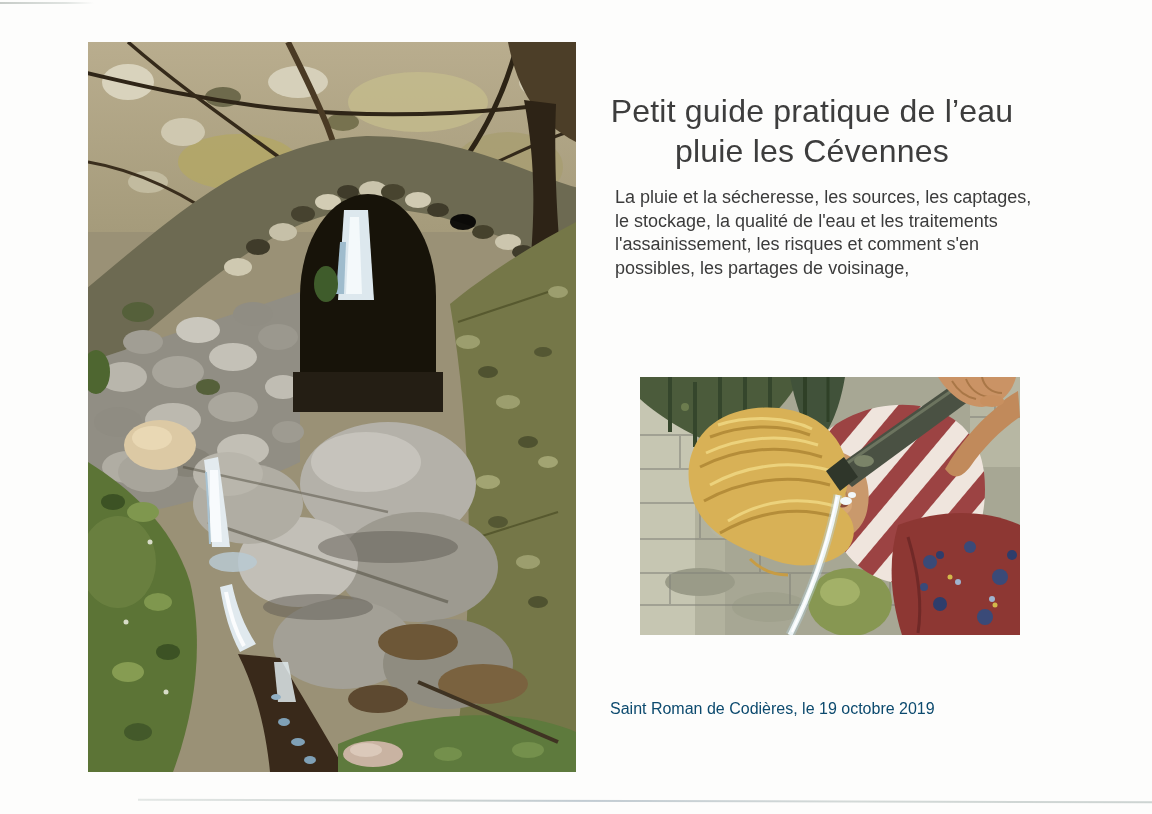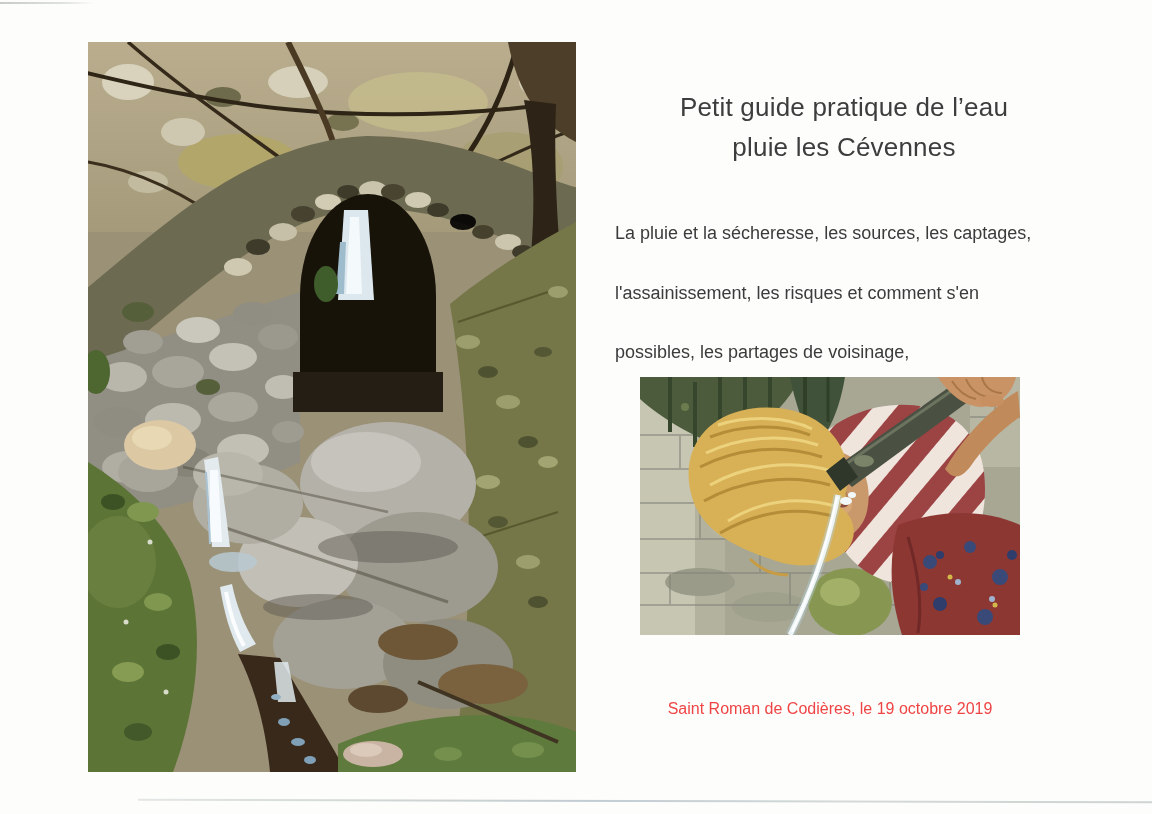--- a/index.html
+++ b/index.html
@@ -17,37 +17,36 @@
   }
   figure{margin:0;padding:0;}
   .photo-left{
     position:absolute;left:88px;top:42px;width:488px;height:730px;
   }
   .photo-right{
     position:absolute;left:640px;top:377px;width:380px;height:258px;
   }
   .photo-left svg,.photo-right svg{display:block;width:100%;height:100%;}
   .title{
-    position:absolute;left:604px;top:70px;width:480px;
+    position:absolute;left:572px;top:70px;width:480px;
     text-align:center;
-    font-size:26px;line-height:40px;font-weight:400;
+    font-size:32px;line-height:40px;font-weight:400;
     color:#3d3d3d;
     letter-spacing:0.2px;
   }
   .title span{display:block;}
   .intro{
     position:absolute;left:615px;top:186px;width:470px;
     font-size:18px;line-height:23.6px;
     color:#3b3b3b;
   }
-  .intro div{white-space:nowrap;margin-top:36px;}
+  .intro div{white-space:nowrap;}
   .dateline{
     position:absolute;left:610px;top:700px;width:440px;
-    text-align:center;
-    font-size:16px;color:#ef4444;
+    font-size:16px;color:#0c4a6e;
   }
   .scanline-top{
     position:absolute;left:0;top:2px;width:94px;height:2px;
     background:linear-gradient(to right,#c6cbc7,#e0e4e1 70%,rgba(255,255,255,0));
   }
   .scanline-bottom{
     position:absolute;left:138px;top:800px;width:1014px;height:2px;
     background:linear-gradient(to right,#e3e7e5,#ccd3d1 30%,#c2ccd3 44%,#d3d9d7 70%,#cdd4d2);
     transform:rotate(0.15deg);
   }
@@ -235,20 +234,21 @@
     </svg>
   </figure>
 
   <h1 class="title">
     <span>Petit guide pratique de l’eau</span>
     <span>pluie les Cévennes</span>
   </h1>
 
   <div class="intro">
     <div>La pluie et la sécheresse, les sources, les captages,</div>
+    <div>le stockage, la qualité de l'eau et les traitements</div>
     <div>l'assainissement, les risques et comment s'en</div>
     <div>possibles, les partages de voisinage,</div>
   </div>
 
   <figure class="photo-right" role="img" aria-label="Enfant blond buvant au jet d'eau d'une canalisation devant un mur de pierre">
     <svg viewBox="0 0 380 258" preserveAspectRatio="none">
       <defs>
         <pattern id="stripes" width="36" height="36" patternUnits="userSpaceOnUse" patternTransform="rotate(40)">
           <rect width="36" height="36" fill="#efe5dd"></rect>
           <rect width="18" height="36" fill="#9c4343"></rect>

